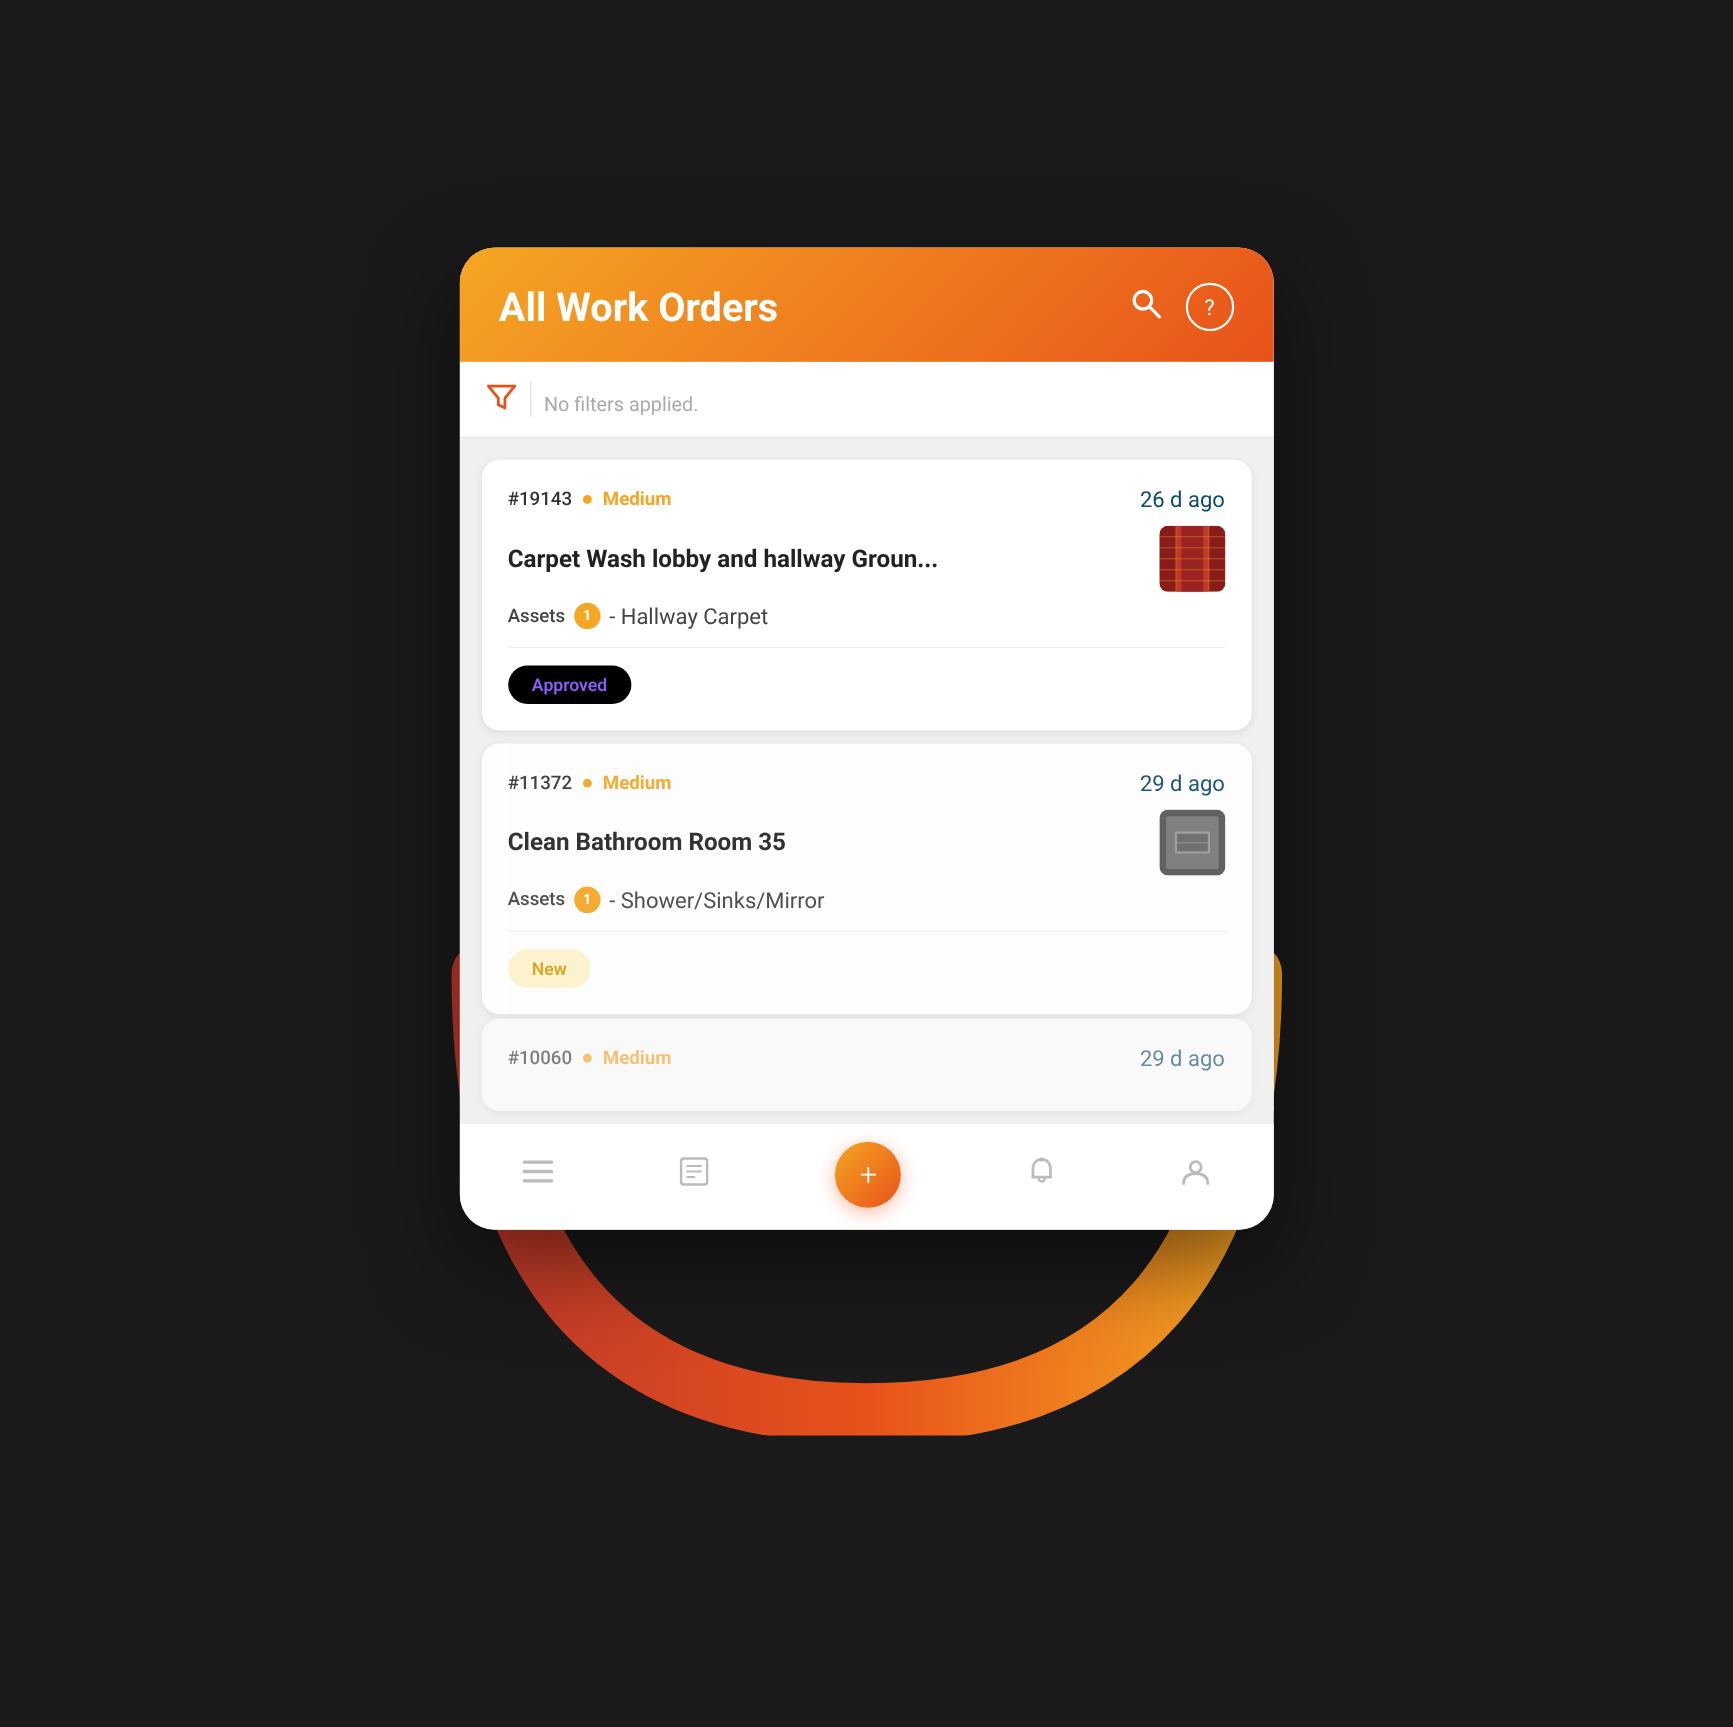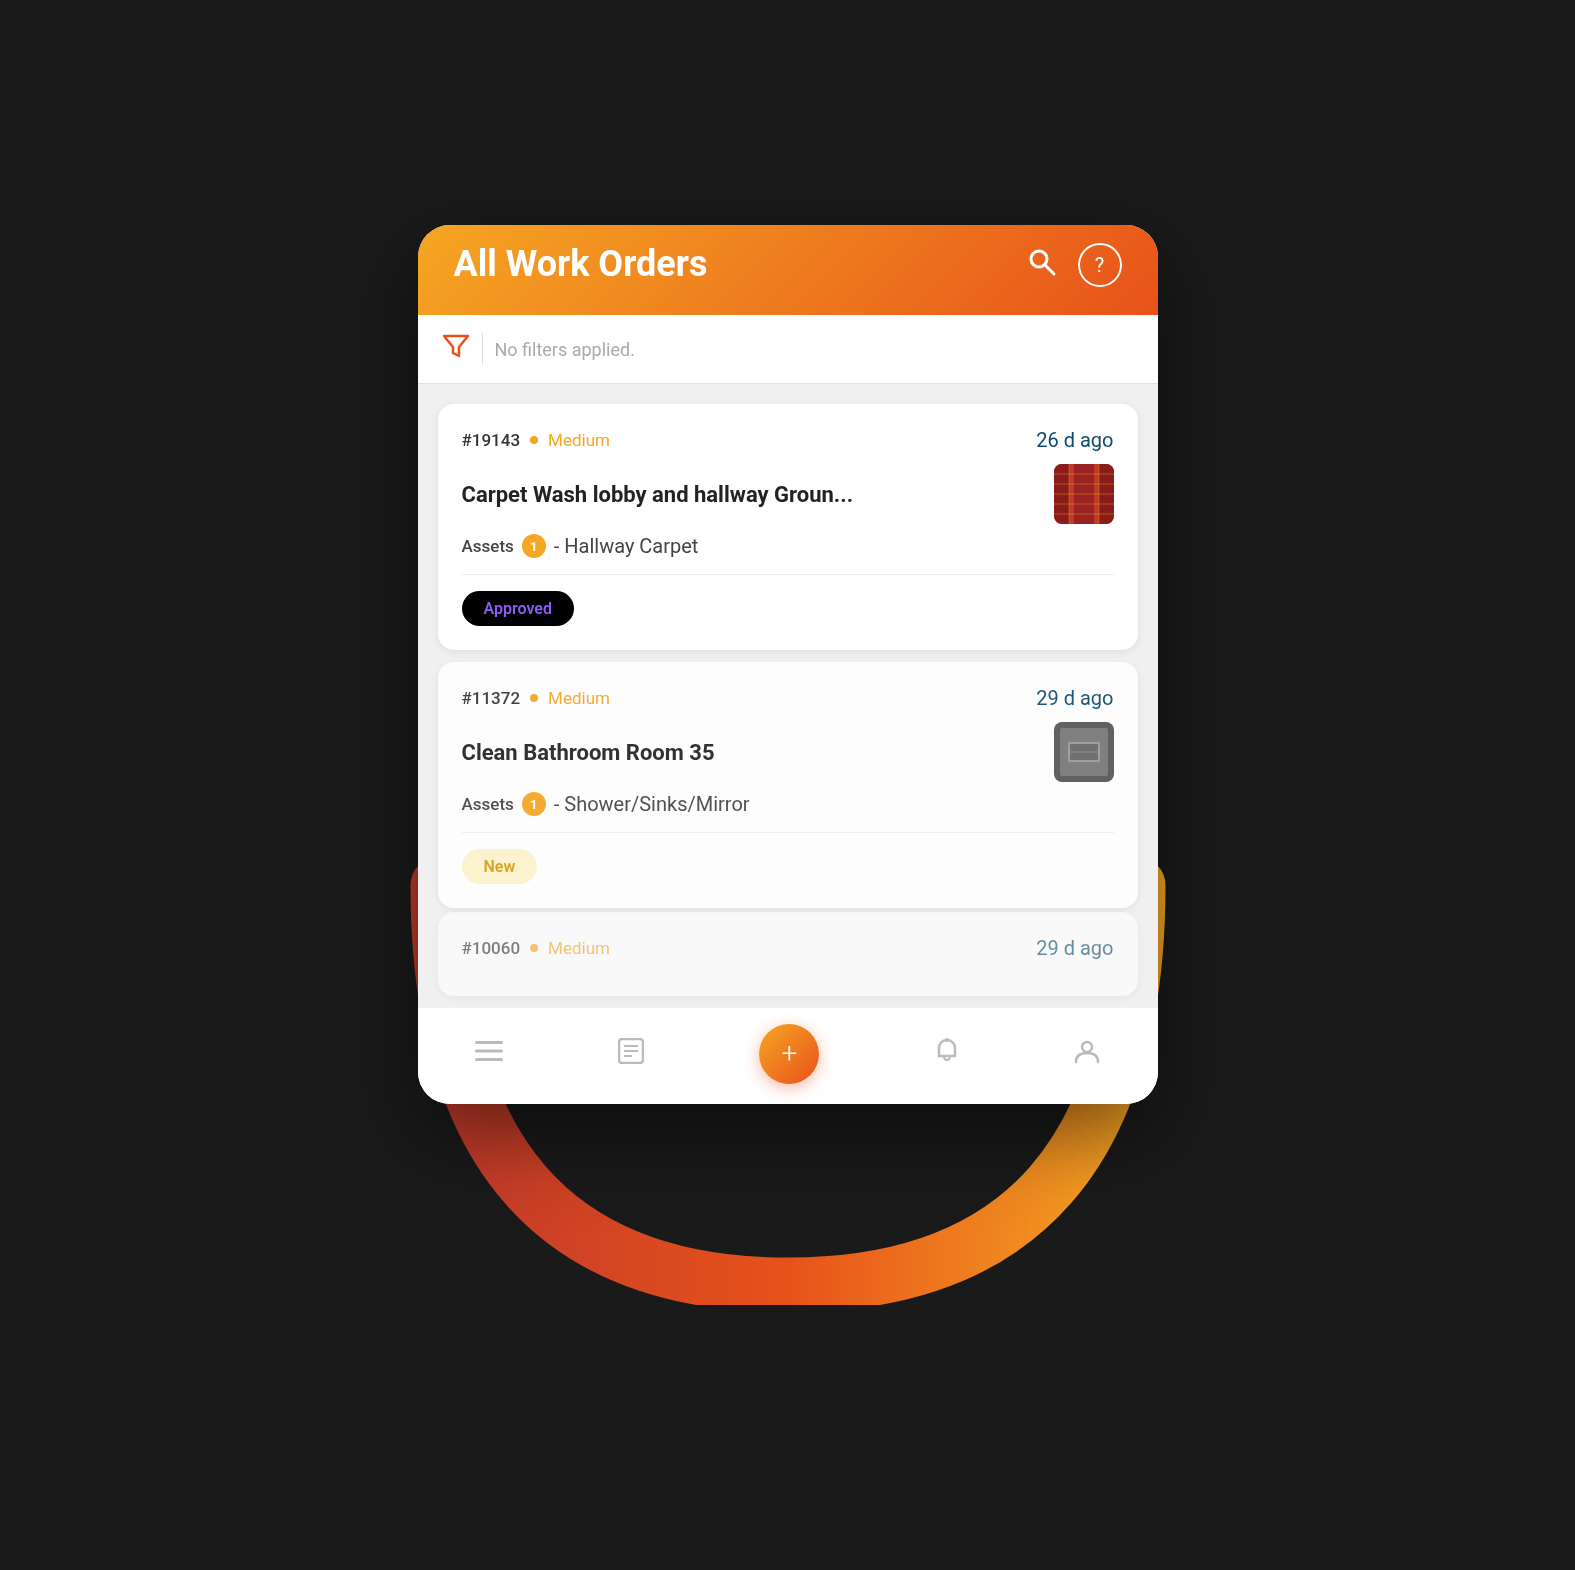--- a/index.html
+++ b/index.html
@@ -48,23 +48,23 @@
       background: #f0f0f0;
       border-radius: 32px;
       overflow: hidden;
       box-shadow: 0 30px 80px rgba(0,0,0,0.5);
       margin-top: 40px;
     }
 
     
     .header {
       background: linear-gradient(135deg, #f5a623 0%, #e8521a 100%);
-      padding: 18px 36px 28px;
-      display: flex;
-      align-items: flex-start;
+      padding: 32px 36px 28px;
+      display: flex;
+      align-items: flex-end;
       justify-content: space-between;
     }
 
     .header-title {
       color: white;
       font-size: 36px;
       font-weight: 700;
     }
 
     .header-icons {
@@ -87,21 +87,21 @@
 
     .search-icon-plain {
       color: white;
       font-size: 28px;
     }
 
     
     .filter-bar {
       background: white;
       display: flex;
-      align-items: center;
+      align-items: flex-end;
       padding: 18px 24px;
       gap: 12px;
       border-bottom: 1px solid #e0e0e0;
     }
 
     .filter-icon {
       color: #e8521a;
       font-size: 24px;
     }
 
@@ -152,21 +152,21 @@
       display: inline-block;
       width: 8px;
       height: 8px;
       border-radius: 50%;
       background: #f5a623;
     }
 
     .priority-label {
       color: #f5a623;
       font-size: 17px;
-      font-weight: 400;
+      font-weight: 700;
     }
 
     .time-ago {
       color: #0c4a6e;
       font-size: 20px;
     }
 
     .card-title-row {
       display: flex;
       align-items: center;

